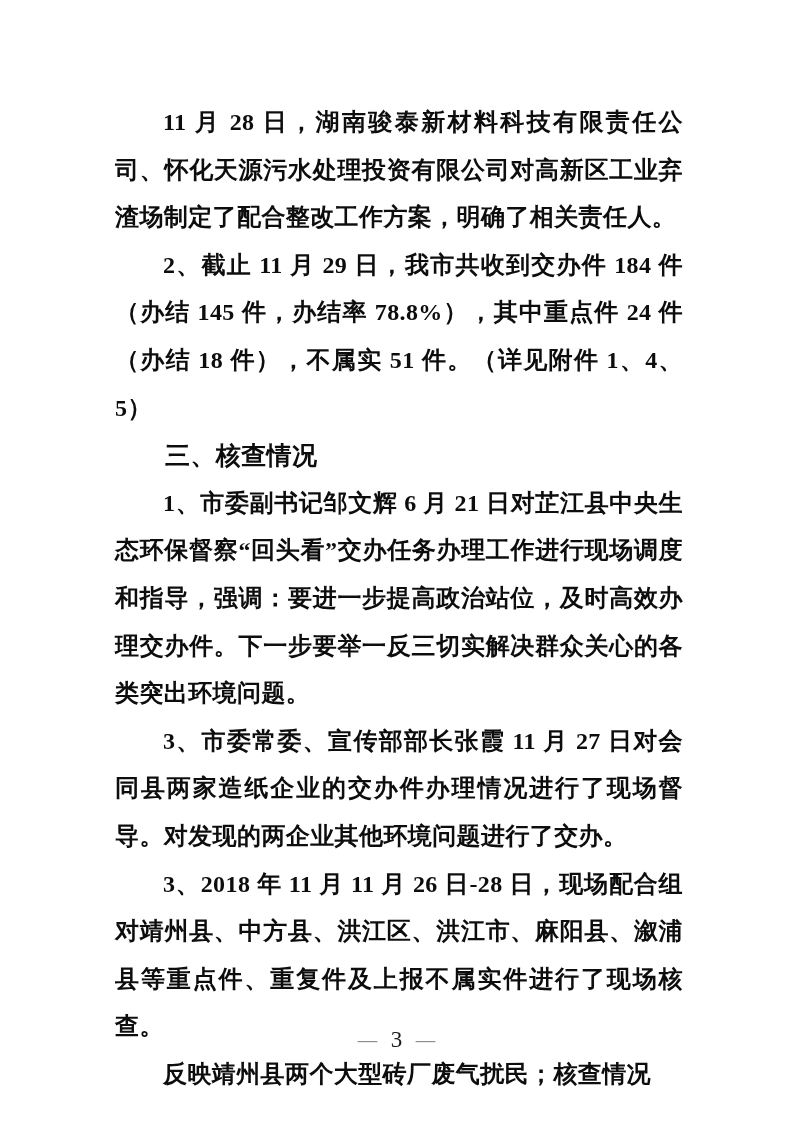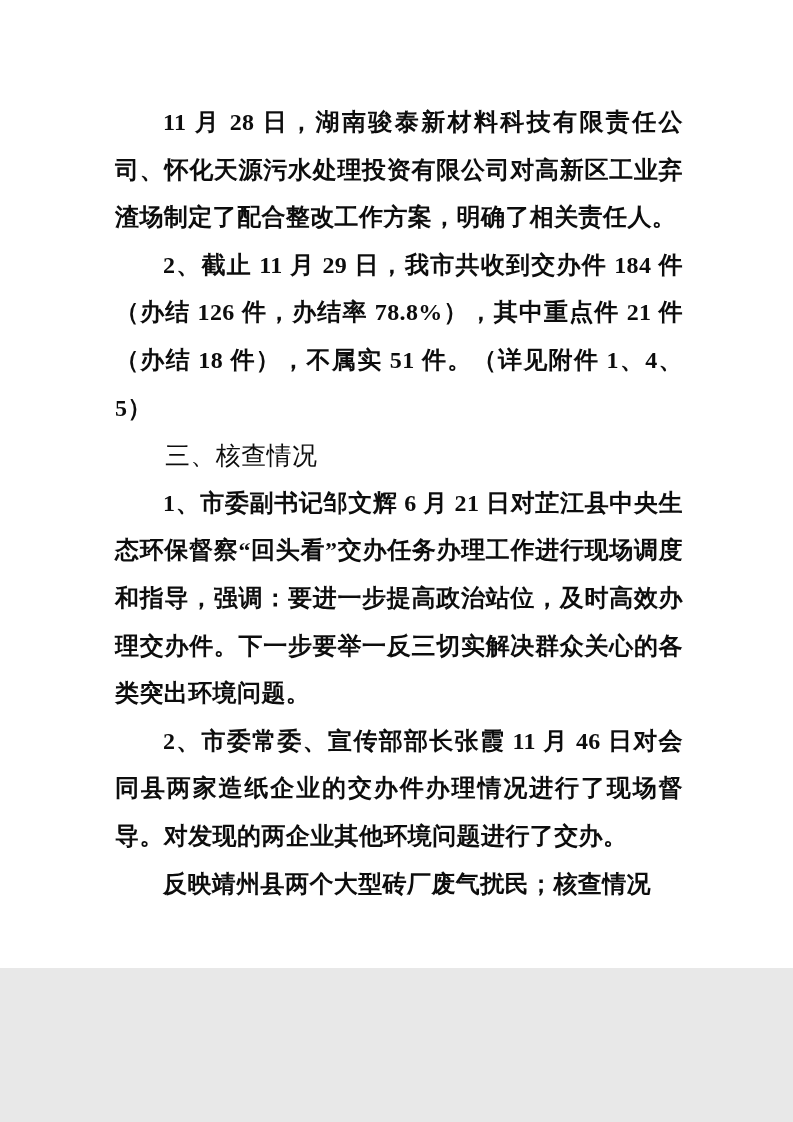--- a/index.html
+++ b/index.html
@@ -1,20 +1,20 @@
 <!DOCTYPE html>
 <html><head>
 <meta charset="utf-8">
 <style>
   * { margin: 0; padding: 0; box-sizing: border-box; }
   html, body { background: #e8e8e8; }
   .page {
     position: relative;
     width: 793px;
-    height: 968px;
+    height: 1122px;
     margin: 0 auto;
     background: #ffffff;
     overflow: hidden;
     font-family: "Liberation Serif", "DejaVu Serif", serif;
     color: #111111;
   }
   .content {
     position: absolute;
     top: 0;
     left: 0;
@@ -25,21 +25,21 @@
     font-size: 24px;
     line-height: 47.6px;
     letter-spacing: 0.4px;
     text-align: justify;
     text-indent: 2em;
     font-weight: 600;
     color: #0d0d0d;
   }
   .para.heading {
     font-family: "Liberation Sans", "DejaVu Sans", sans-serif;
-    font-weight: 400;
+    font-weight: 700;
     text-align: left;
     font-size: 25px;
   }
   .footer {
     position: absolute;
     top: 1026px;
     left: 0;
     width: 793px;
     display: flex;
     justify-content: center;
@@ -58,24 +58,25 @@
     font-weight: 400;
   }
 </style>
 </head>
 <body>
 
 <div class="page">
 
   <div class="content">
     <p class="para">11 月 28 日，湖南骏泰新材料科技有限责任公司、怀化天源污水处理投资有限公司对高新区工业弃渣场制定了配合整改工作方案，明确了相关责任人。</p>
-    <p class="para">2、截止 11 月 29 日，我市共收到交办件 184 件（办结 126 件，办结率 78.8%），其中重点件 21 件（办结 18 件），不属实 51 件。（详见附件 1、4、5）</p>
+    <p class="para">2、截止 11 月 29 日，我市共收到交办件 184 件（办结 145 件，办结率 78.8%），其中重点件 24 件（办结 18 件），不属实 51 件。（详见附件 1、4、5）</p>
     <p class="para heading">三、核查情况</p>
     <p class="para">1、市委副书记邹文辉 6 月 21 日对芷江县中央生态环保督察“回头看”交办任务办理工作进行现场调度和指导，强调：要进一步提高政治站位，及时高效办理交办件。下一步要举一反三切实解决群众关心的各类突出环境问题。</p>
-    <p class="para">2、市委常委、宣传部部长张霞 11 月 46 日对会同县两家造纸企业的交办件办理情况进行了现场督导。对发现的两企业其他环境问题进行了交办。</p>
+    <p class="para">3、市委常委、宣传部部长张霞 11 月 27 日对会同县两家造纸企业的交办件办理情况进行了现场督导。对发现的两企业其他环境问题进行了交办。</p>
+    <p class="para">3、2018 年 11 月 11 月 26 日-28 日，现场配合组对靖州县、中方县、洪江区、洪江市、麻阳县、溆浦县等重点件、重复件及上报不属实件进行了现场核查。</p>
     <p class="para">反映靖州县两个大型砖厂废气扰民；核查情况</p>
   </div>
 
   <div class="footer">
     <span class="dash">—</span>
     <span class="num">3</span>
     <span class="dash">—</span>
   </div>
 
 </div>

